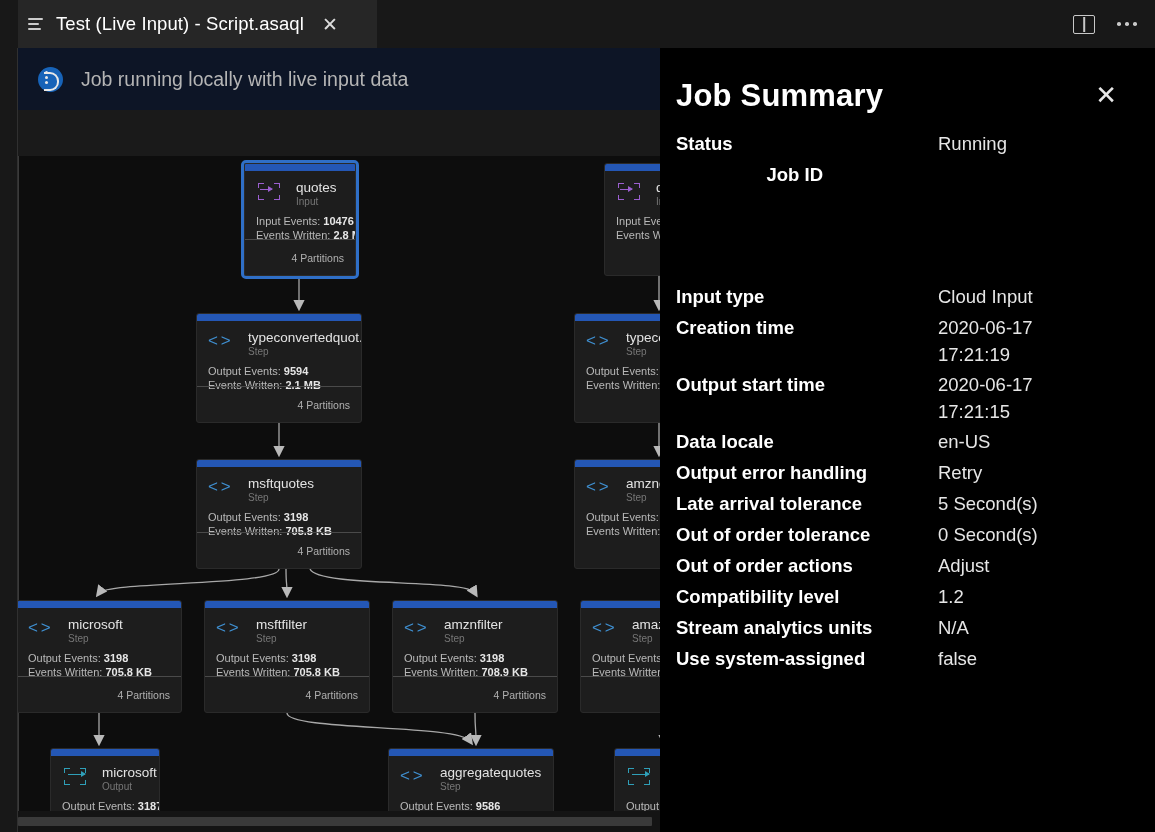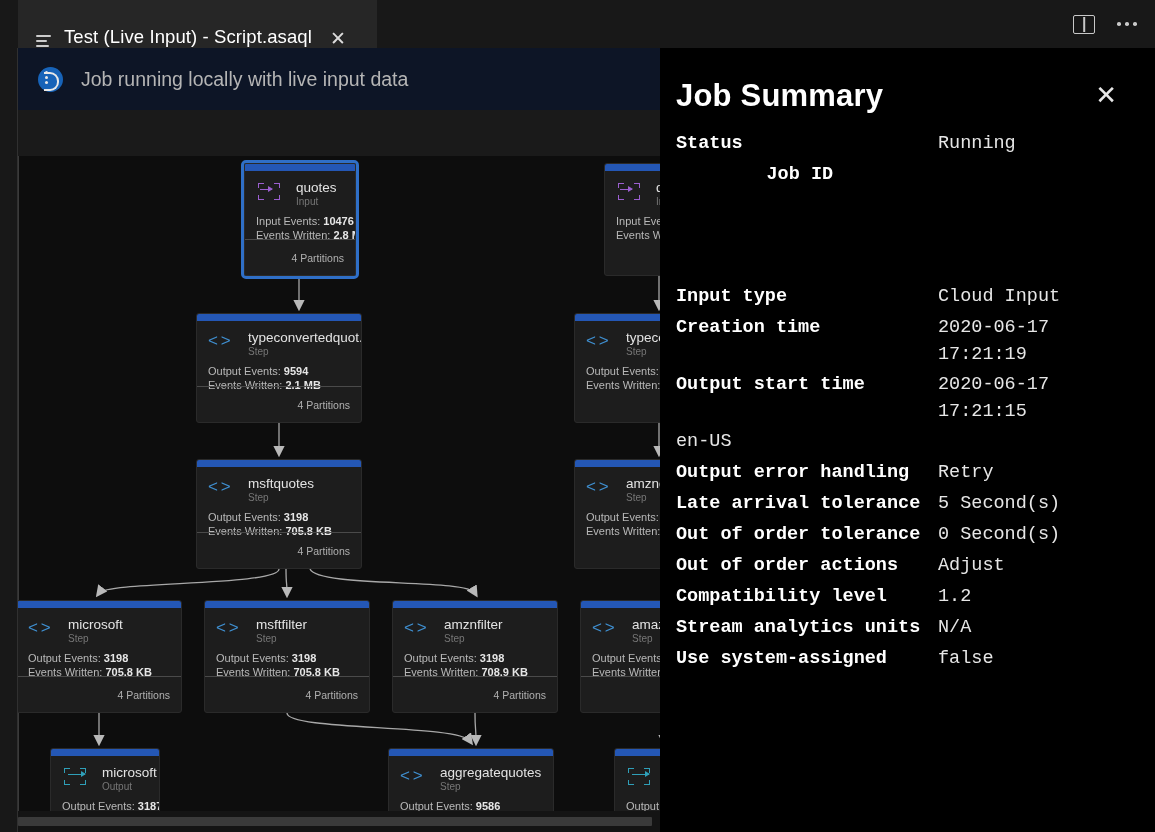--- a/index.html
+++ b/index.html
@@ -12,21 +12,21 @@
   #app { position: relative; width: 1155px; height: 832px; background: #1a1a1a; }
 
   
   .rail { position: absolute; left: 0; top: 0; width: 18px; height: 832px; background: #181818; }
   .rail-line { position: absolute; left: 17px; top: 48px; width: 1px; height: 784px; background: #303030; }
 
   
   .tabbar { position: absolute; left: 18px; top: 0; width: 1137px; height: 48px; background: #181818; }
   .tab {
     position: absolute; left: 0; top: 0; width: 359px; height: 48px;
-    background: #262626; display: flex; align-items: flex-end; padding-left: 18px; gap: 12px;
+    background: #262626; display: flex; align-items: center; padding-left: 10px; gap: 12px;
   }
   .tab-icon { width: 16px; height: 14px; position: relative; flex: none; }
   .tab-icon i { position: absolute; left: 0; height: 1.6px; background: #cccccc; border-radius: 1px; }
   .tab-icon i:nth-child(1){ top: 1px; width: 15px; }
   .tab-icon i:nth-child(2){ top: 6px; width: 11px; }
   .tab-icon i:nth-child(3){ top: 11px; width: 13px; }
   .tab-title { color: #ffffff; font-size: 18.5px; white-space: nowrap; letter-spacing: .1px; }
   .tab-close {
     color: #dcdcdc; font-size: 19px; line-height: 1; margin-left: 6px; cursor: pointer;
     font-family: "DejaVu Sans", sans-serif; font-weight: 300;
@@ -132,21 +132,21 @@
 
   
   .panel {
     position: absolute; right: 0; top: 48px; width: 495px; height: 784px;
     background: #000000; padding: 30px 36px 0 16px;
   }
   .panel-head { display: flex; align-items: flex-start; justify-content: space-between; }
   .panel-title { color: #ffffff; font-size: 31px; font-weight: 700; letter-spacing: .2px; }
   .panel-close { color: #e8e8e8; font-size: 26px; font-weight: 300; line-height: 1; cursor: pointer; font-family: "DejaVu Sans", sans-serif; padding: 4px 2px; }
   .rows { margin-top: 16px; }
-  .row { display: flex; align-items: flex-start; min-height: 28px; margin-bottom: 3px; font-family: Liberation Mono, monospace; }
+  .row { display: flex; align-items: flex-start; min-height: 28px; margin-bottom: 3px; }
   .row .k { width: 262px; flex: none; color: #ffffff; font-size: 18.5px; font-weight: 700; line-height: 27px; }
   .row .v { color: #e6e6e6; font-size: 18.5px; line-height: 27px; white-space: pre-line; }
   .row.tall { min-height: 44px; }
   .row.jobid { min-height: 96px; align-items: center; flex-direction: column; }
   .redaction { width: 170px; height: 92px; background: #000000; }
 </style>
 </head>
 <body>
 
 <div id="app">
@@ -490,20 +490,21 @@
           <div class="k">Creation time</div>
           <div class="v">2020-06-17
 17:21:19</div>
         </div>
         <div class="row tall">
           <div class="k">Output start time</div>
           <div class="v">2020-06-17
 17:21:15</div>
         </div>
         <div class="row">
+          <div class="k">Data locale</div>
           <div class="v">en-US</div>
         </div>
         <div class="row">
           <div class="k">Output error handling</div>
           <div class="v">Retry</div>
         </div>
         <div class="row">
           <div class="k">Late arrival tolerance</div>
           <div class="v">5 Second(s)</div>
         </div>

